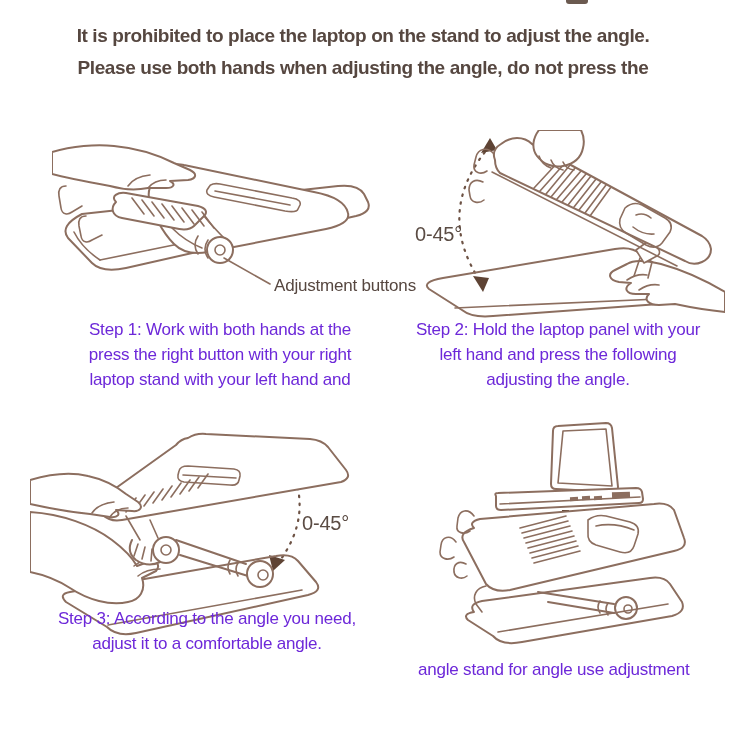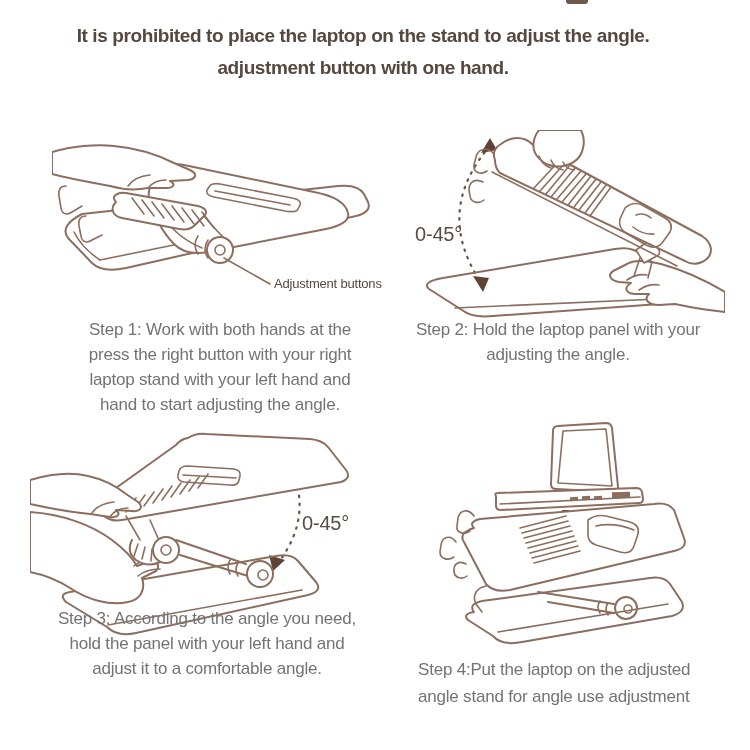--- a/index.html
+++ b/index.html
@@ -10,52 +10,52 @@
     color:#584840;
   }
   .abs{position:absolute;}
   .warning{
     left:0;top:20px;width:726px;text-align:center;
     font-size:19px;font-weight:bold;line-height:32px;letter-spacing:-0.4px;
     color:#564740;
   }
   .caption{
     font-size:17px;line-height:25px;letter-spacing:-0.2px;
-    color:#737373;text-align:center;
+    color:#6d28d9;text-align:center;
   }
   .caption.left{text-align:left;line-height:27px;}
   .figure{position:absolute;}
   .figure svg{position:absolute;left:0;top:0;}
   .angle-label{
     position:absolute;font-size:20px;color:#5b4c44;letter-spacing:-0.2px;
     white-space:nowrap;
   }
   .callout-label{
-    position:absolute;font-size:13px;color:#564740;letter-spacing:-0.2px;
+    position:absolute;font-size:17px;color:#564740;letter-spacing:-0.2px;
     white-space:nowrap;
   }
   .artifact{
     position:absolute;left:566px;top:0;width:22px;height:4px;
     background:#6b5a50;border-radius:0 0 3px 3px;
   }
   .line{stroke:#8c6e5f;stroke-width:2;fill:none;stroke-linecap:round;stroke-linejoin:round;}
   .thin{stroke:#8c6e5f;stroke-width:1.6;fill:none;stroke-linecap:round;stroke-linejoin:round;}
   .white{fill:#ffffff;}
   .solidfill{fill:#5e4334;stroke:none;}
   .dash{stroke:#6d5244;stroke-width:2.2;fill:none;stroke-linecap:round;
         stroke-dasharray:1.5 6.5;}
 </style>
 </head>
 <body>
 
 <div class="artifact"></div>
 
 <div class="abs warning">
   <div>It is prohibited to place the laptop on the stand to adjust the angle.</div>
-  <div>adjustment button with one hand.</div>
+  <div>Please use both hands when adjusting the angle, do not press the</div>
 </div>
 
 <div class="figure" style="left:52px;top:136px;width:340px;height:170px;">
   <svg viewBox="0 0 340 170" width="340" height="170">
 
     <g>
       <path class="line" d="M 30,78 L 286,50 Q 306,48 312,58 L 316,66 Q 320,76 304,80 L 74,132 Q 50,137 40,127 L 16,102 Q 7,90 30,78 Z"></path>
       <path class="thin" d="M 22,96 Q 30,112 48,124"></path>
       <path class="thin" d="M 48,124 L 294,74"></path>
     </g>
@@ -230,30 +230,28 @@
       <path class="line" d="M 64,196 Q 58,188 72,185 L 240,162 Q 254,160 260,168 L 272,186 Q 276,196 262,200 L 112,226 Q 92,230 83,220 L 58,204 Q 52,198 64,196 Z"></path>
       <path class="thin" d="M 88,216 L 258,188"></path>
     </g>
   </svg>
 </div>
 
 <div class="abs caption" style="left:58px;top:317px;width:324px;">
   <div>Step 1: Work with both hands at the</div>
   <div>press the right button with your right</div>
   <div>laptop stand with your left hand and</div>
-  <div>hand to start adjusting the angle.</div>
 </div>
 
 <div class="abs caption" style="left:390px;top:317px;width:336px;">
   <div>Step 2: Hold the laptop panel with your</div>
+  <div>left hand and press the following</div>
   <div>adjusting the angle.</div>
 </div>
 
 <div class="abs caption" style="left:40px;top:606px;width:334px;">
   <div>Step 3: According to the angle you need,</div>
-  <div>hold the panel with your left hand and</div>
   <div>adjust it to a comfortable angle.</div>
 </div>
 
 <div class="abs caption left" style="left:418px;top:656px;width:300px;">
-  <div>Step 4:Put the laptop on the adjusted</div>
   <div>angle stand for angle use adjustment</div>
 </div>
 
 </body></html>

